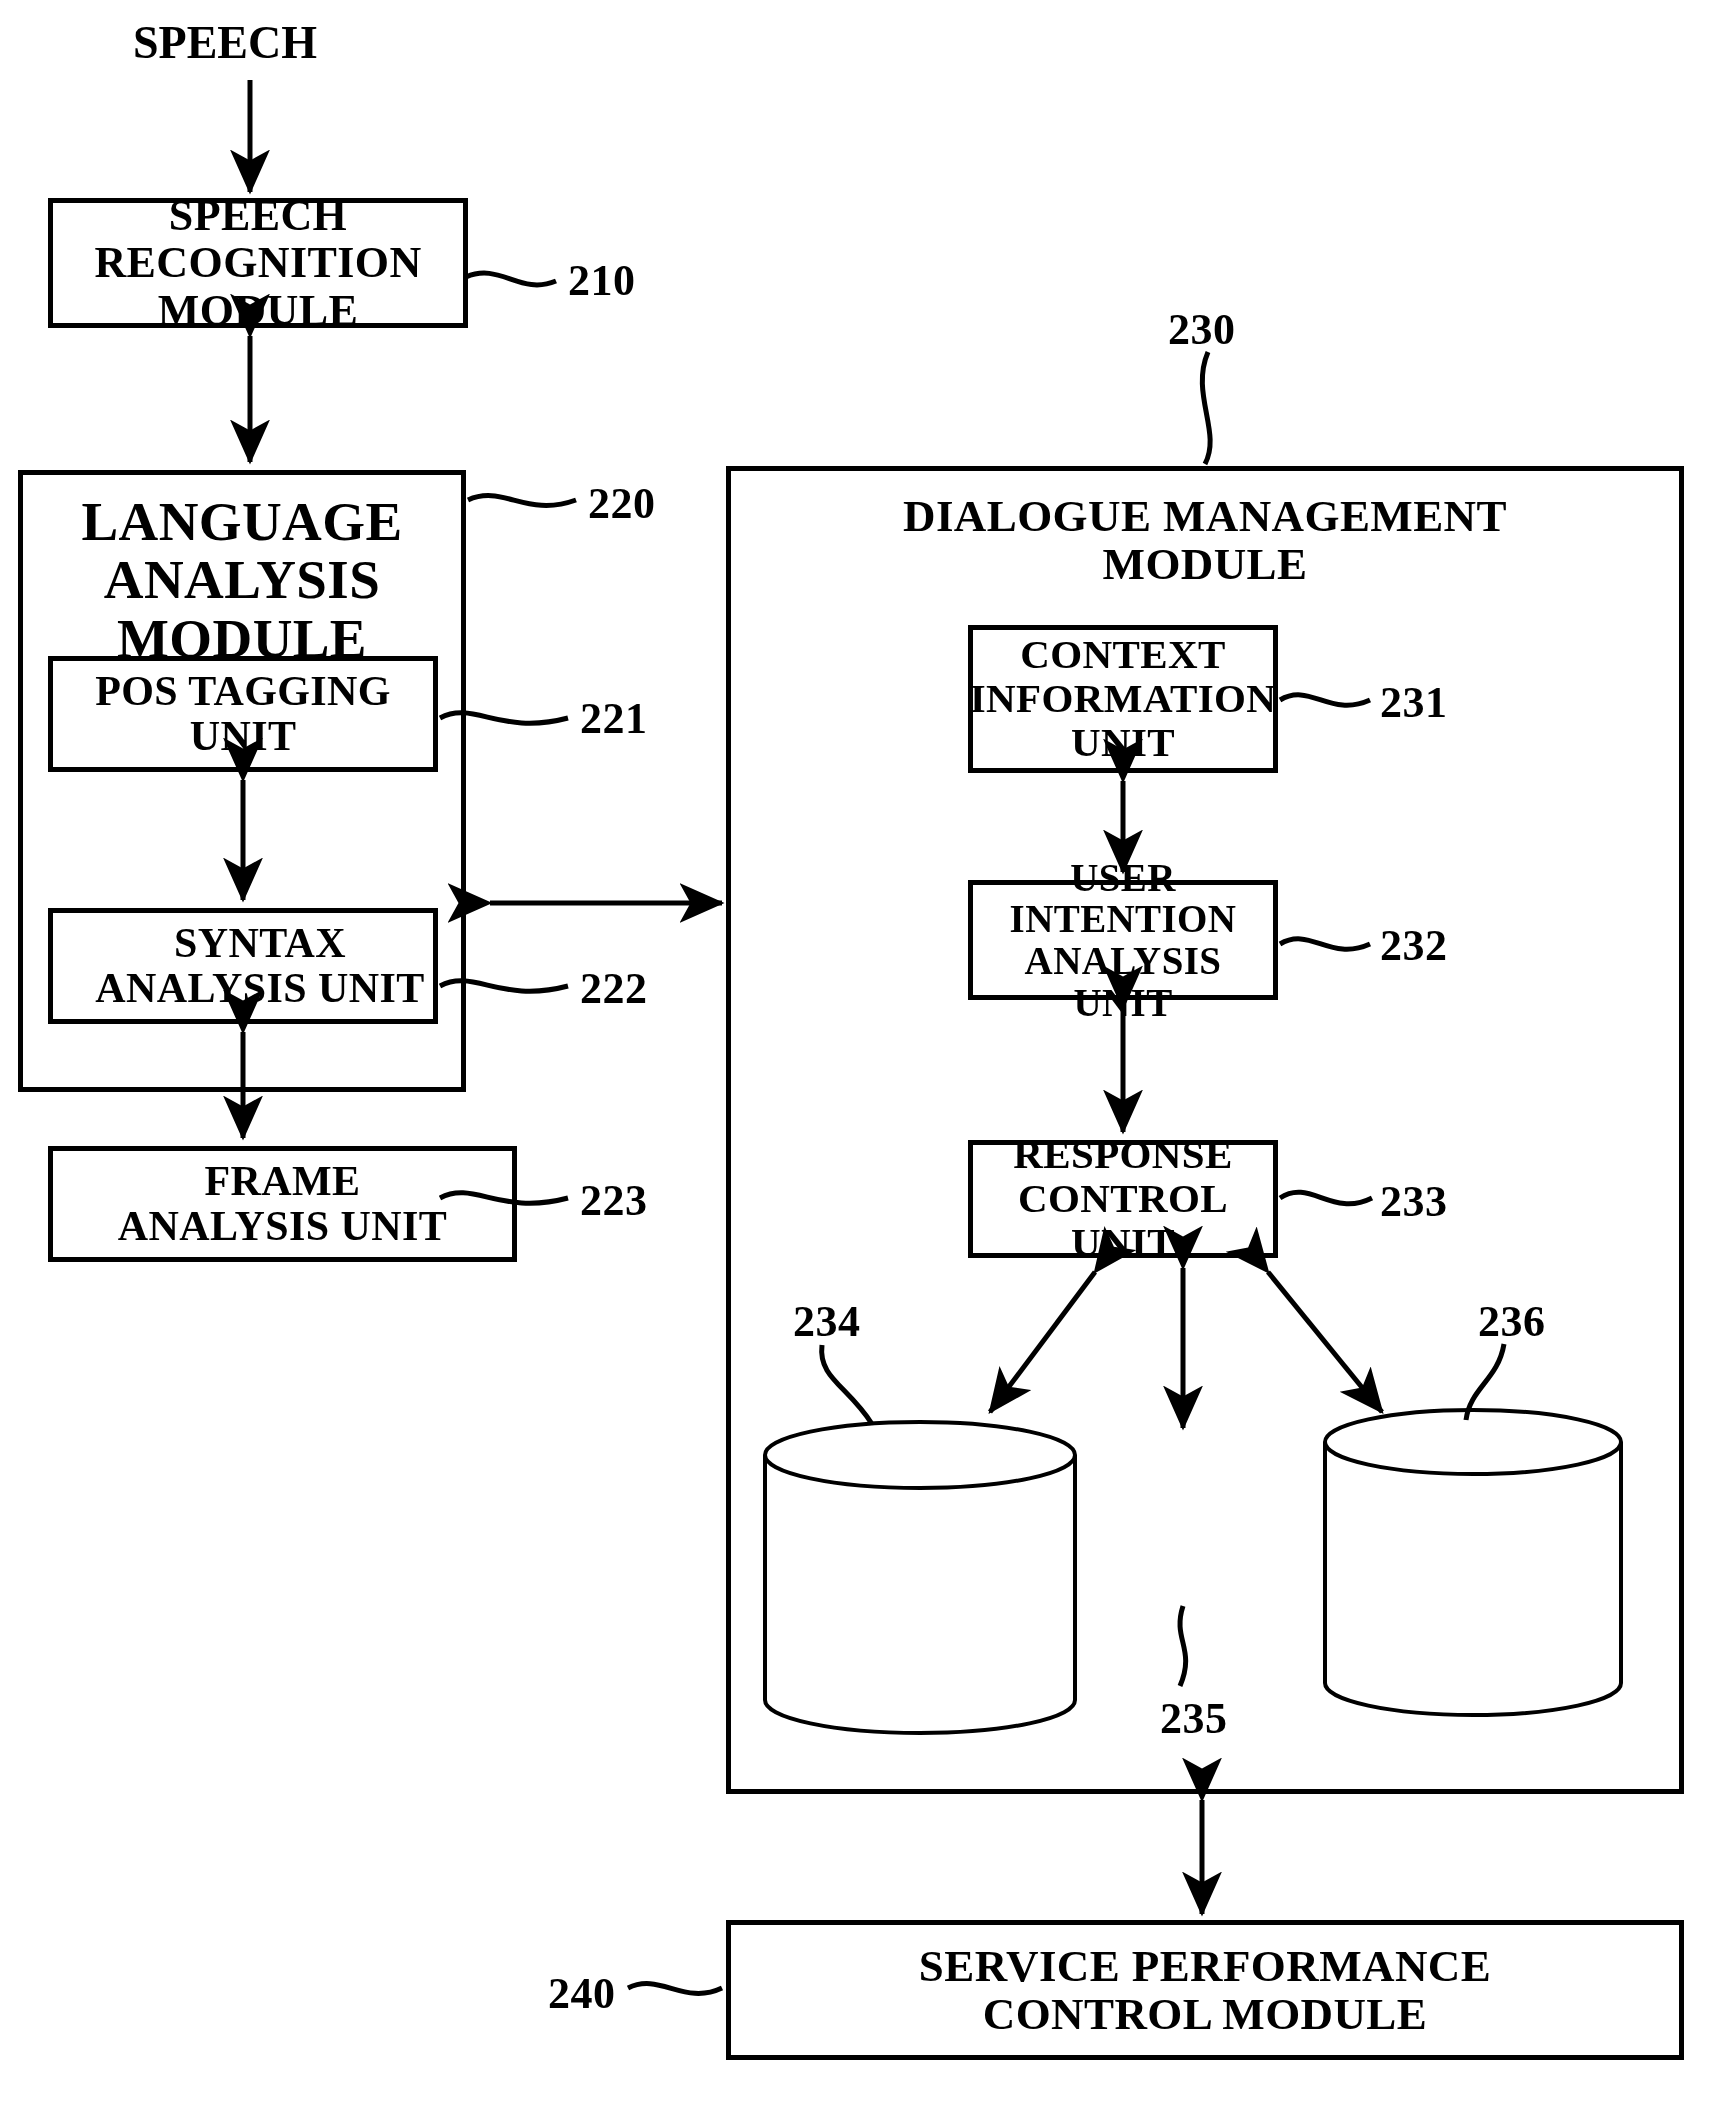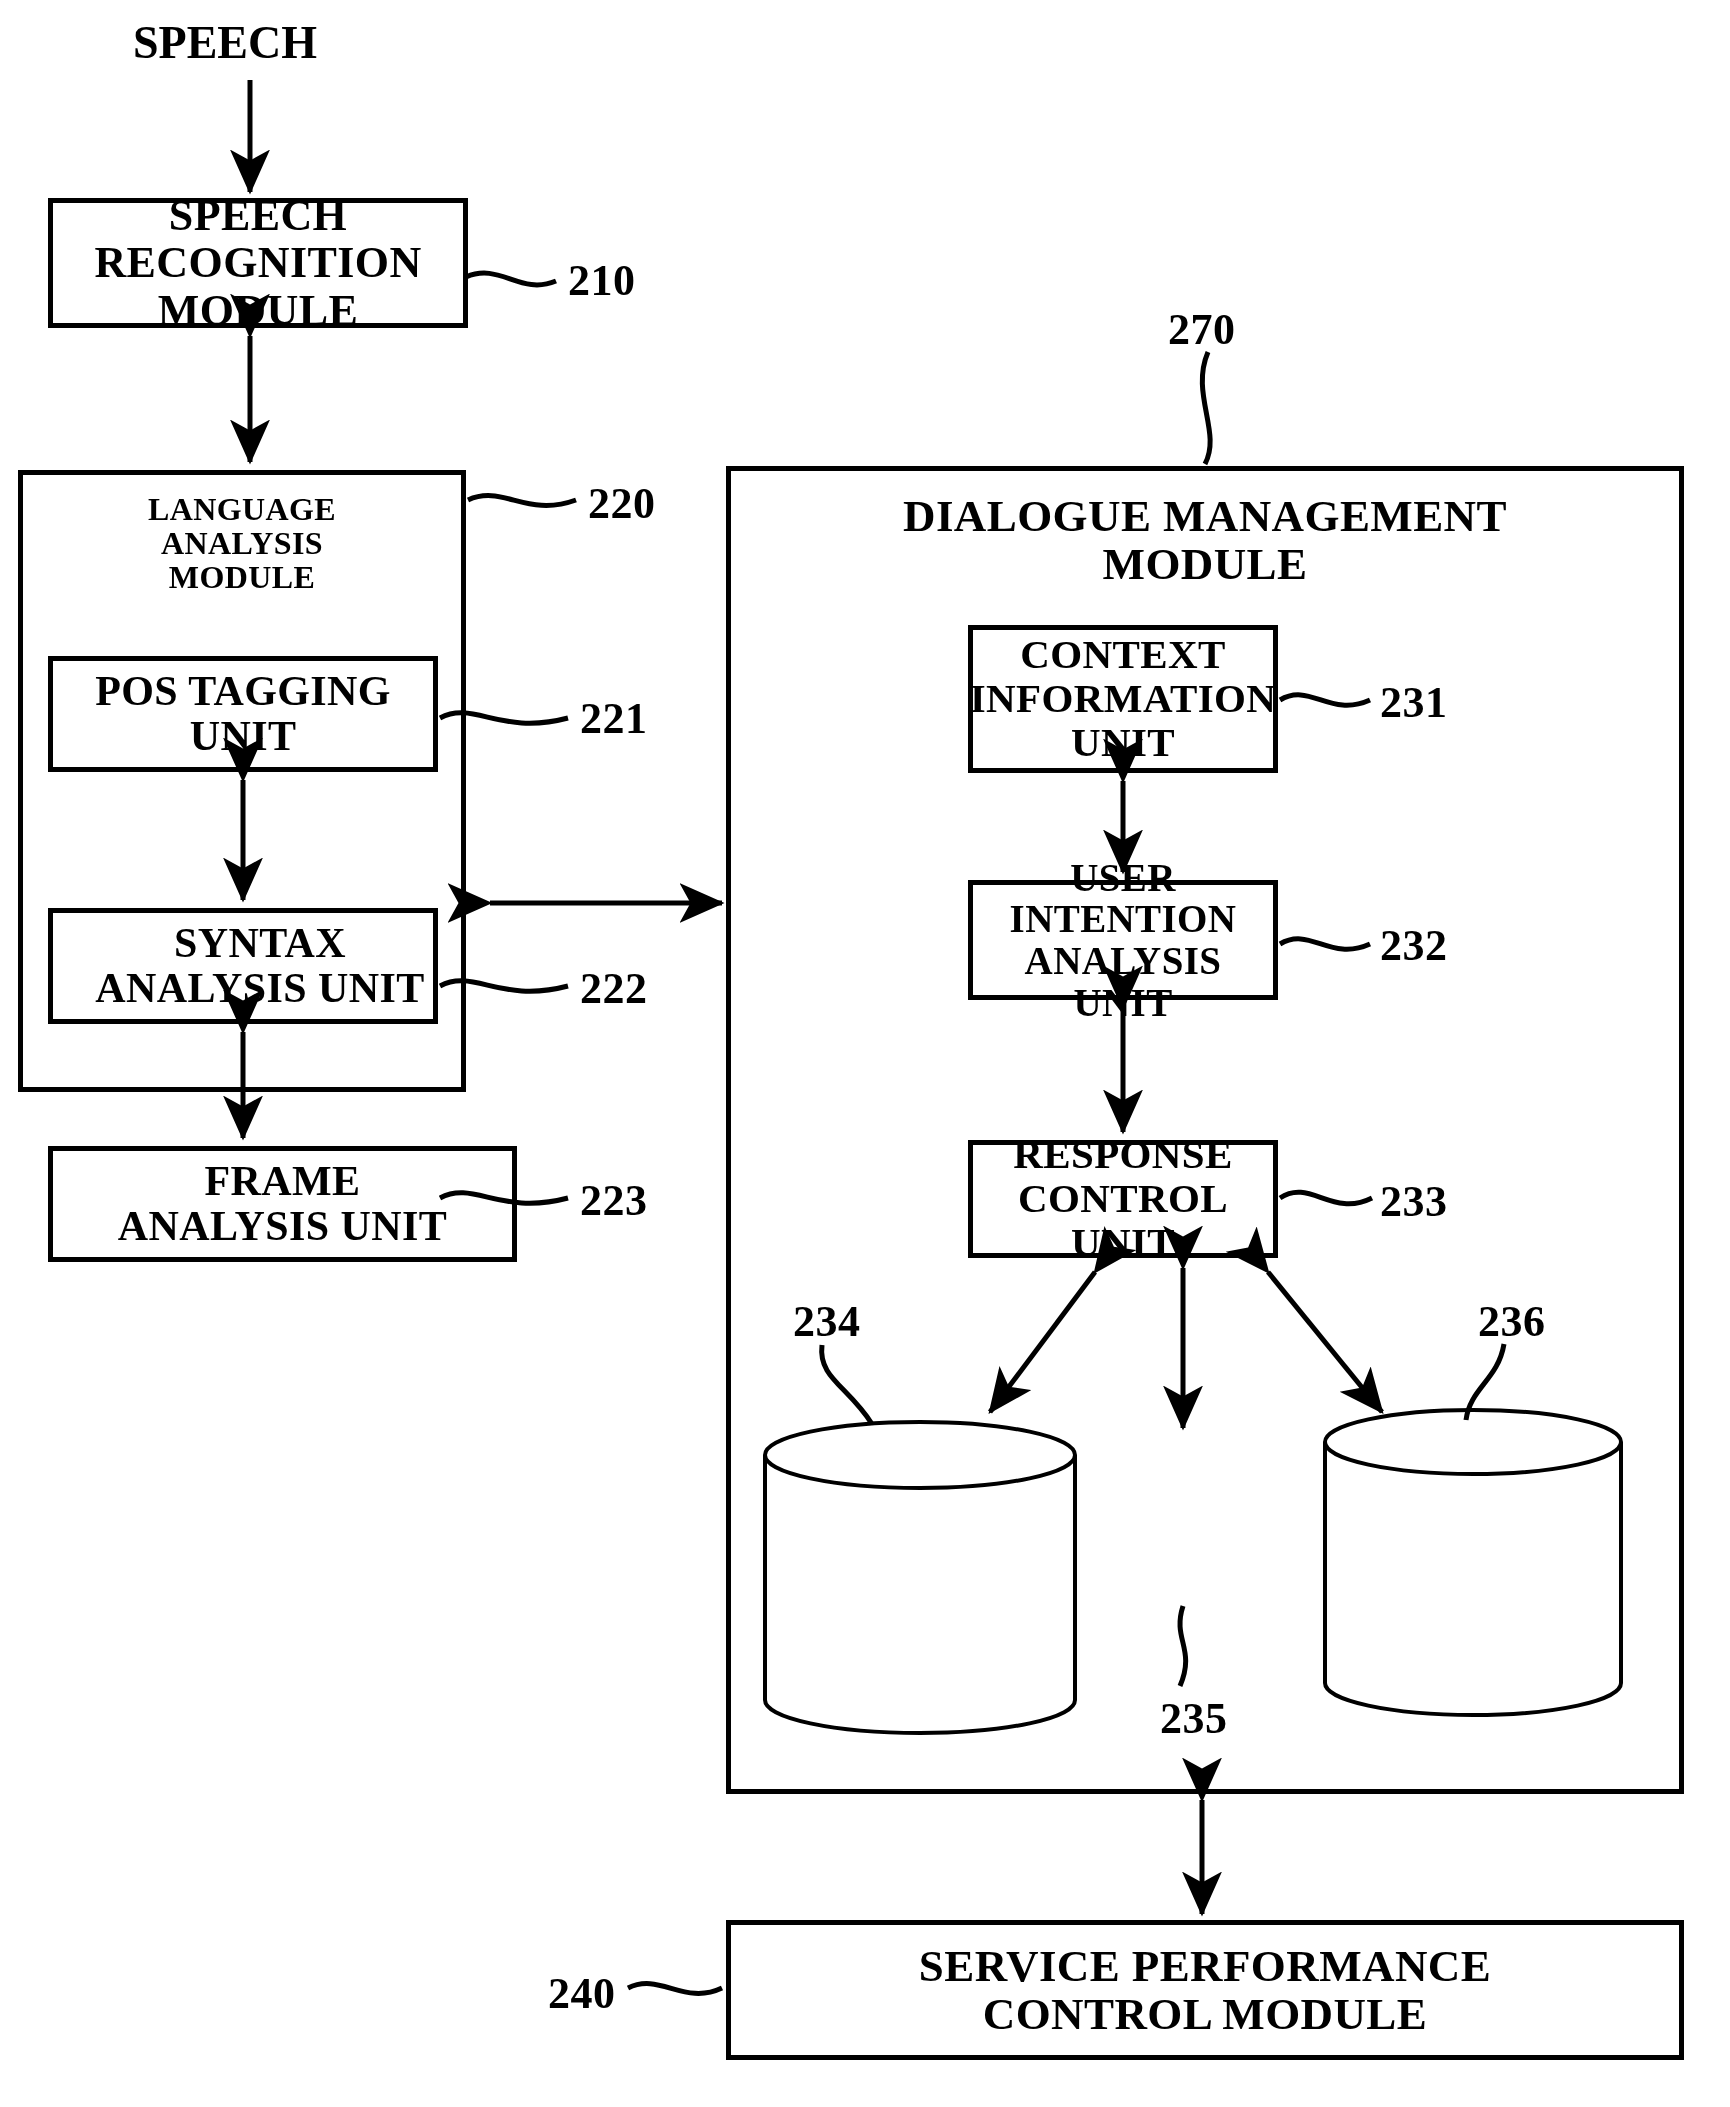--- a/index.html
+++ b/index.html
@@ -90,21 +90,21 @@
   <div class="plain-text" style="left:60px; top:18px; width:330px; font-size:46px;">SPEECH</div>
 
   <div class="box" style="left:48px; top:198px; width:420px; height:130px;">
     <div class="box-label" style="font-size:44px;">SPEECH
 RECOGNITION
 MODULE</div>
   </div>
   <div class="ref-num" style="left:568px; top:255px;">210</div>
 
   <div class="container-box" style="left:18px; top:470px; width:448px; height:622px;">
-    <div class="container-title" style="top:18px; font-size:32px;">LANGUAGE
+    <div class="container-title" style="top:18px; font-size:55px;">LANGUAGE
 ANALYSIS
 MODULE</div>
   </div>
   <div class="ref-num" style="left:588px; top:478px;">220</div>
 
   <div class="box" style="left:48px; top:656px; width:390px; height:116px;">
     <div class="box-label" style="font-size:42px;">POS TAGGING
 UNIT</div>
   </div>
   <div class="ref-num" style="left:580px; top:693px;">221</div>
@@ -118,21 +118,21 @@
   <div class="box" style="left:48px; top:1146px; width:469px; height:116px;">
     <div class="box-label" style="font-size:42px;">FRAME
 ANALYSIS UNIT</div>
   </div>
   <div class="ref-num" style="left:580px; top:1175px;">223</div>
 
   <div class="container-box" style="left:726px; top:466px; width:958px; height:1328px;">
     <div class="container-title" style="top:22px; font-size:45px;">DIALOGUE MANAGEMENT
 MODULE</div>
   </div>
-  <div class="ref-num" style="left:1168px; top:304px;">270</div>
+  <div class="ref-num" style="left:1168px; top:304px;">230</div>
 
   <div class="box" style="left:968px; top:625px; width:310px; height:148px;">
     <div class="box-label" style="font-size:41px;">CONTEXT
 INFORMATION
 UNIT</div>
   </div>
   <div class="ref-num" style="left:1380px; top:677px;">231</div>
 
   <div class="box" style="left:968px; top:880px; width:310px; height:120px;">
     <div class="box-label" style="font-size:39px;">USER INTENTION

